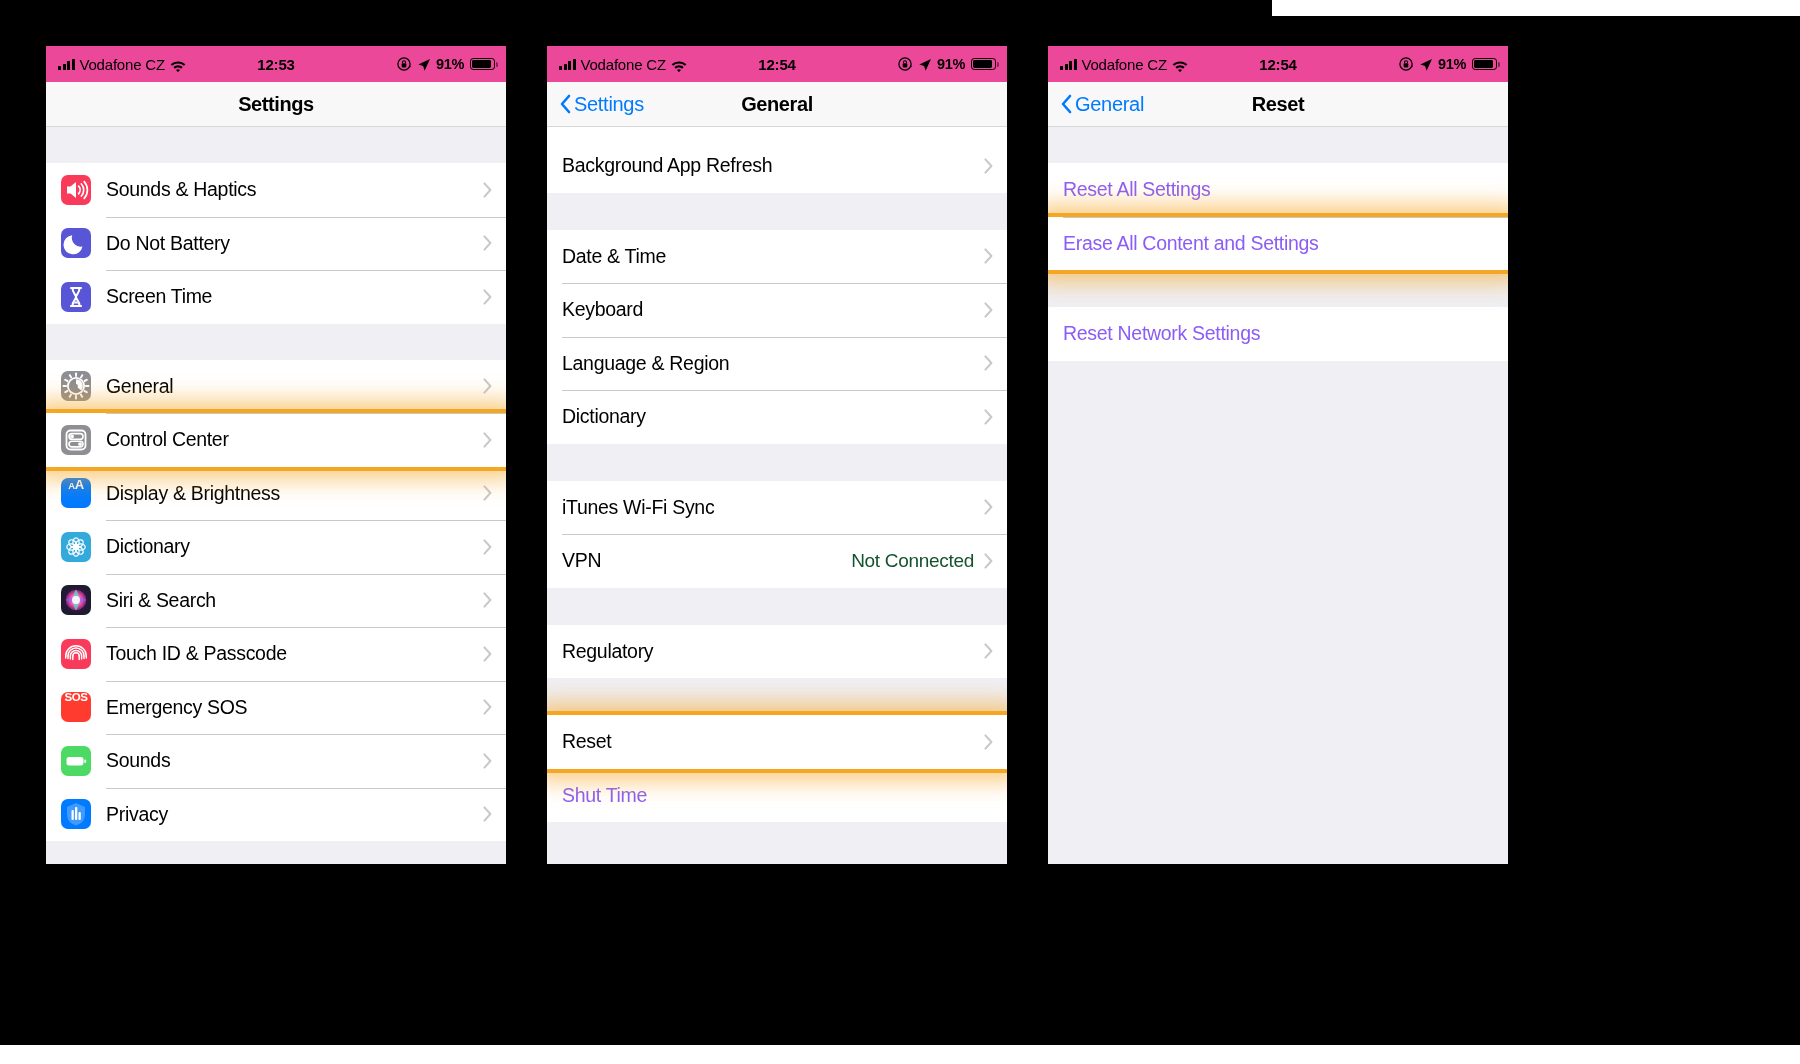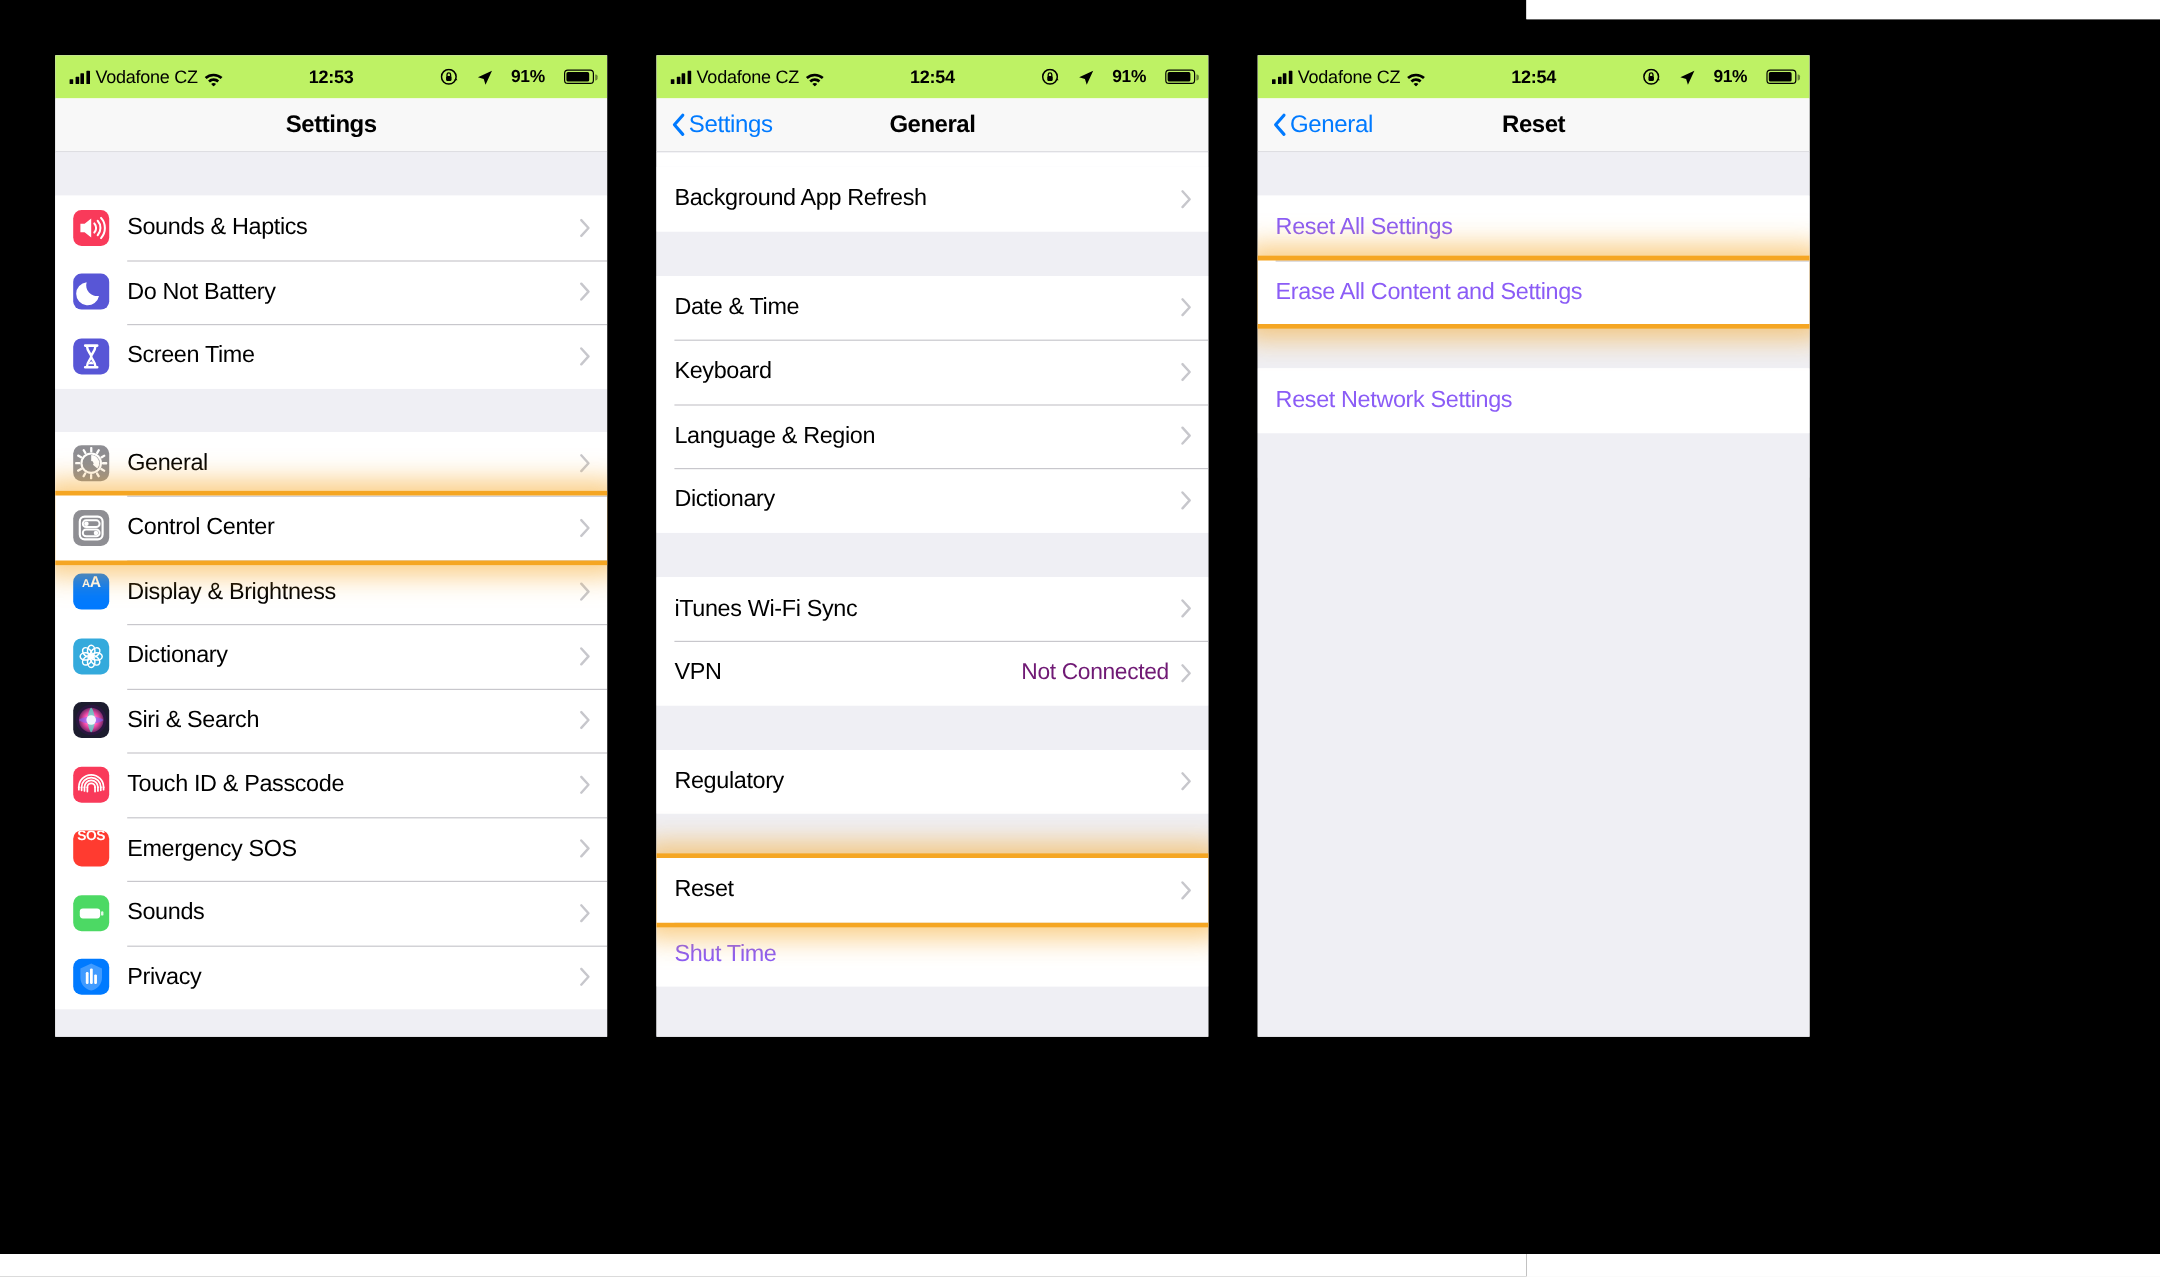--- a/index.html
+++ b/index.html
@@ -25,32 +25,32 @@
   .phone {
     position: absolute; top: 46px; width: 460px; height: 818px;
     background: #ffffff; overflow: hidden;
   }
   .p1 { left: 46px; }
   .p2 { left: 547px; }
   .p3 { left: 1048px; }
 
   
   .statusbar {
-    height: 36px; background:#bef264;
+    height: 36px; background:#ec4899;
     display:flex; align-items:center; position:relative;
     padding: 0 11px 0 12px;
     font-size: 14.5px; font-weight: 600; color:#000;
   }
   .sb-left { display:flex; align-items:center; gap:5px; }
   .sb-center {
     position:absolute; left:0; right:0; text-align:center;
     font-size:15px; font-weight:700; letter-spacing:-0.2px;
   }
   .sb-right {
-    margin-left:auto; display:flex; align-items:center; gap:16px;
+    margin-left:auto; display:flex; align-items:center; gap:6px;
     position:relative; z-index:2;
   }
   .bars { display:flex; align-items:flex-end; gap:1.5px; height:11px; }
   .bars i { display:block; width:3px; background:#000; border-radius:0.5px; }
   .bars i:nth-child(1){ height:4px; }
   .bars i:nth-child(2){ height:6px; }
   .bars i:nth-child(3){ height:8.5px; }
   .bars i:nth-child(4){ height:11px; }
   .carrier { font-size:15px; font-weight:500; letter-spacing:-0.2px; }
   .wifi { width:16px; height:12px; position:relative; }
@@ -98,21 +98,21 @@
     content:''; position:absolute; left:60px; right:0; top:0; height:0.5px; background:#c8c7cc;
   }
   .row.noicon + .row.noicon::before { left:15px; }
   .icon {
     width:30px; height:30px; border-radius:7px; flex:0 0 auto;
     margin-right:15px; display:flex; align-items:flex-start; justify-content:center;
     overflow:hidden; position:relative;
   }
   .label { font-size:19.5px; color:#000; letter-spacing:-0.3px; }
   .label.blue { color:#8b5cf6; }
-  .value { margin-left:auto; font-size:19px; color:#701a75; letter-spacing:-0.3px; padding-right:4px; }
+  .value { margin-left:auto; font-size:19px; color:#14532d; letter-spacing:-0.3px; padding-right:4px; }
   .chev {
     margin-left:auto; width:9px; height:16px; flex:0 0 auto;
     margin-right:14px;
   }
   .value + .chev { margin-left:6px; }
   .chev svg { display:block; }
 
   
   .hl {
     position:absolute; border:4px solid #f5a623; border-radius:3px;

